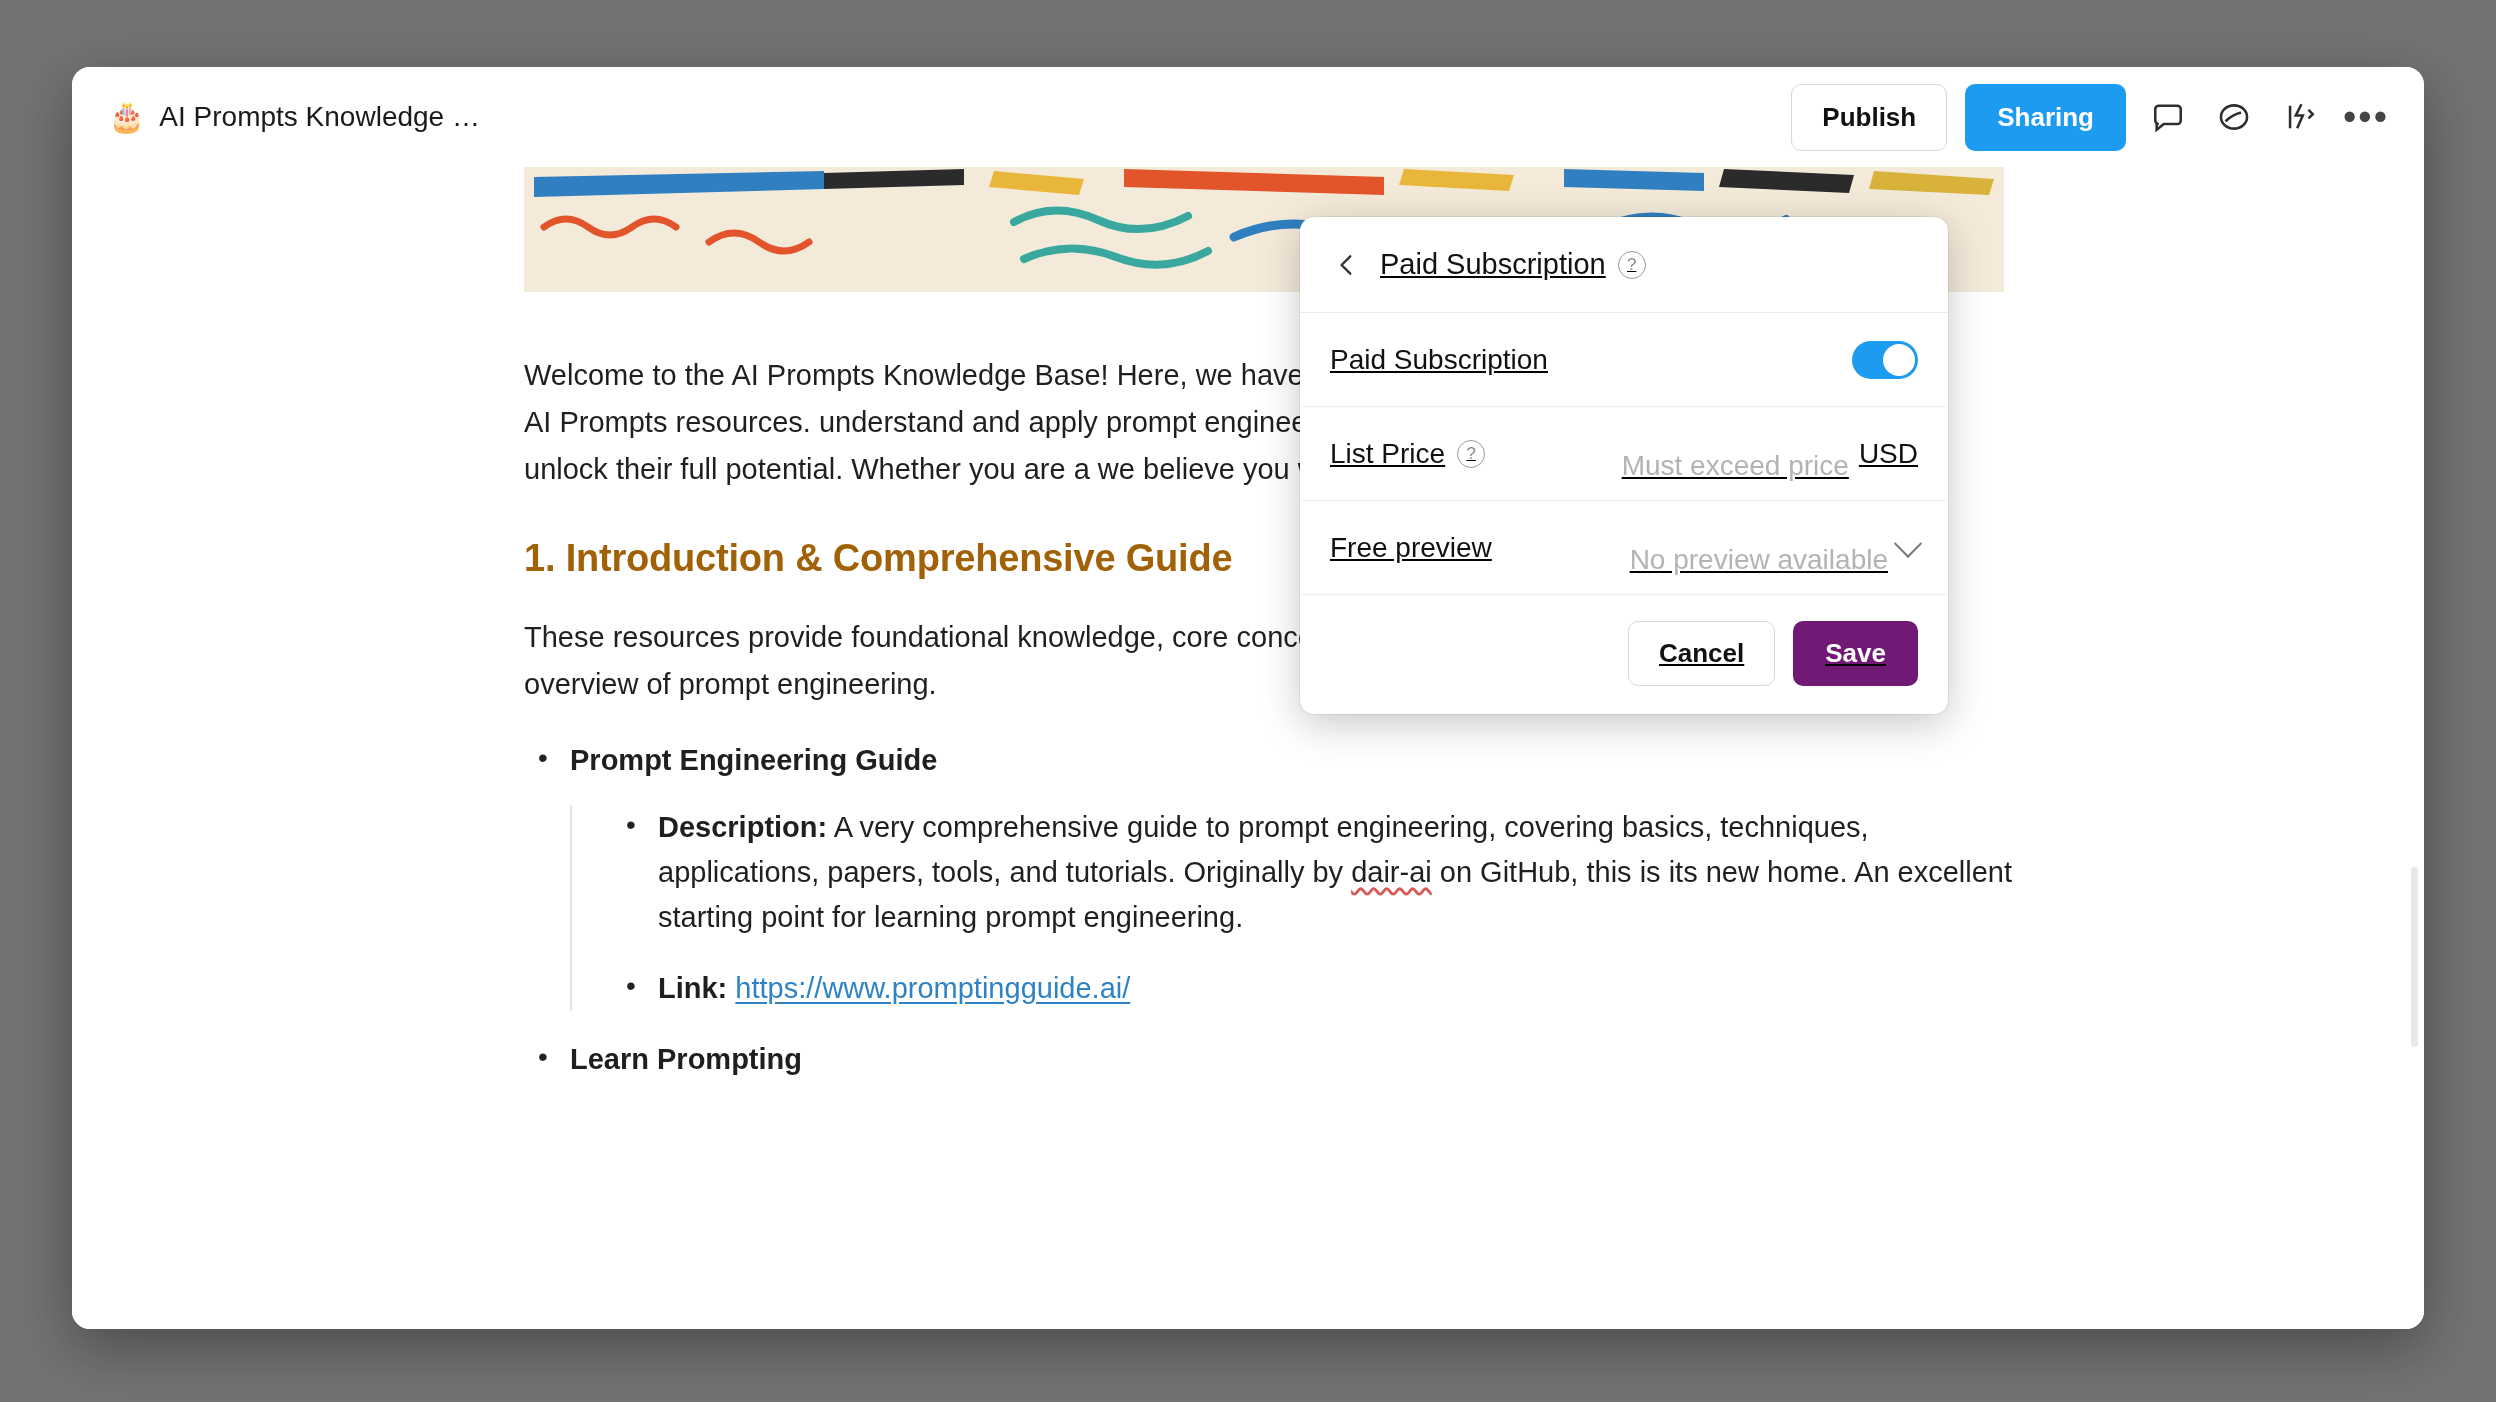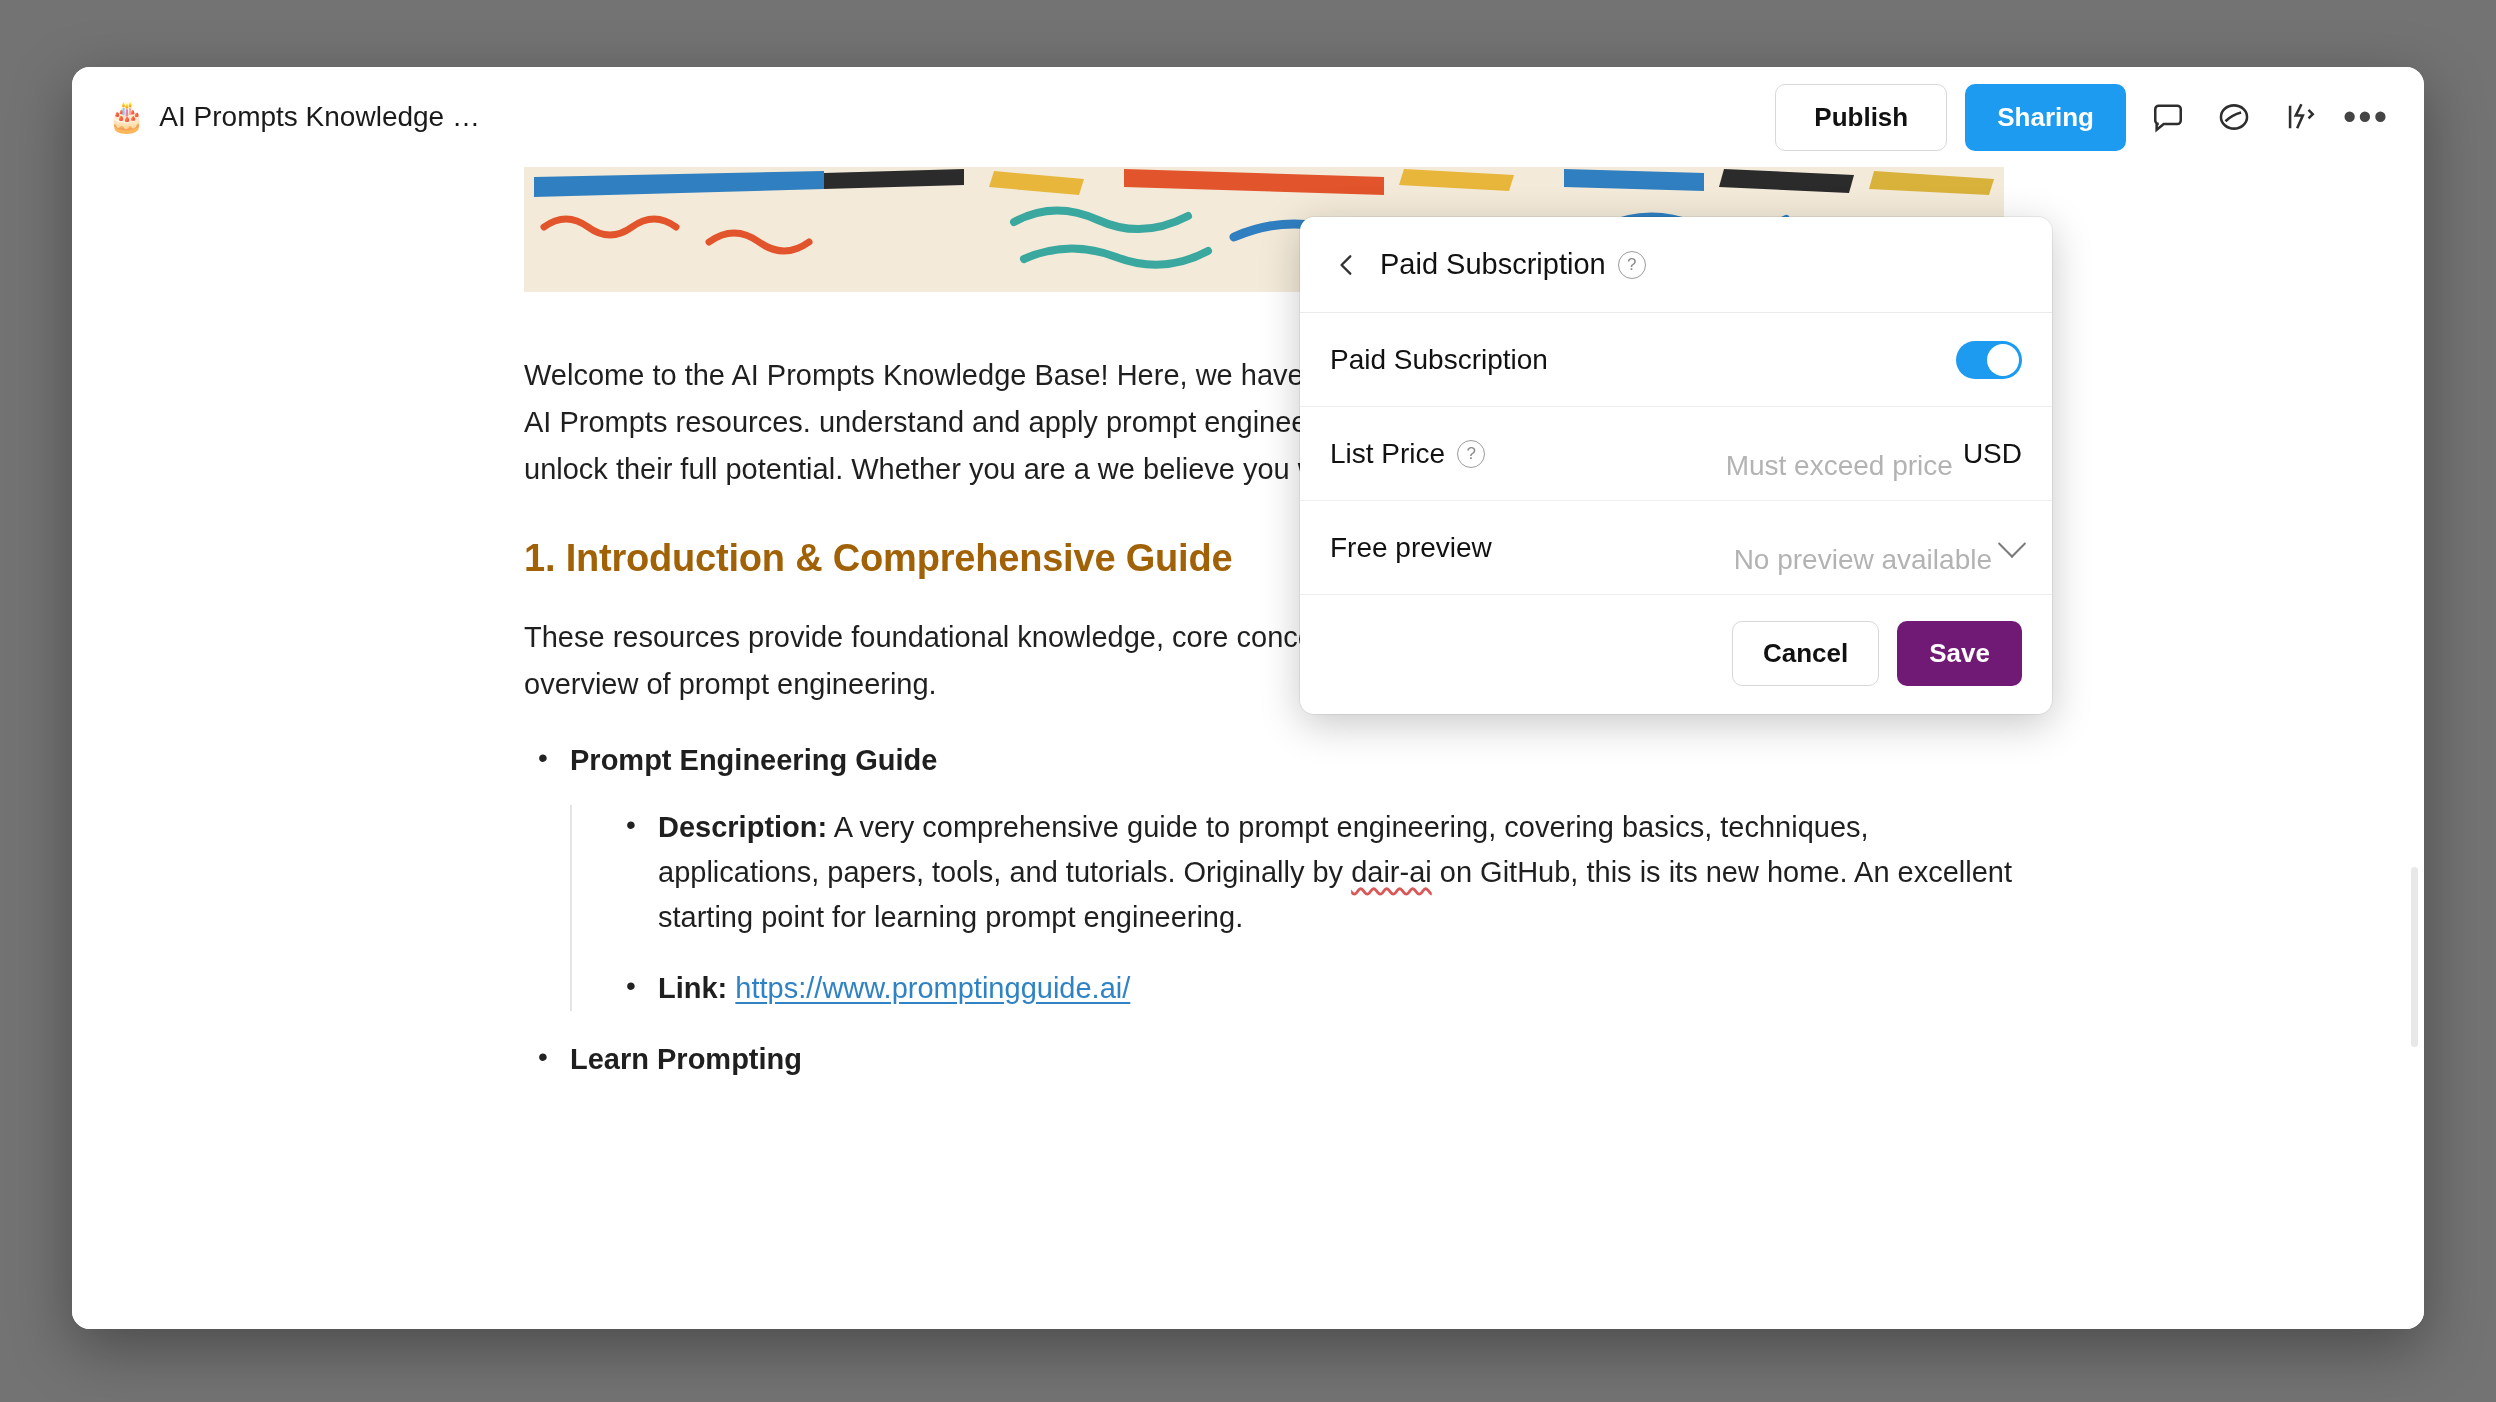--- a/index.html
+++ b/index.html
@@ -62,21 +62,21 @@
     cursor: pointer;
     white-space: nowrap;
   }
 
   .btn-publish {
     background: #ffffff;
     border: 1.5px solid #d8d8d8;
     color: #111111;
     font-size: 26px;
     font-weight: 700;
-    padding: 17px 38px;
+    padding: 17px 30px;
     margin-left: 44px;
   }
 
   .btn-sharing {
     background: #1d9bf0;
     color: #ffffff;
     font-size: 26px;
     font-weight: 700;
     padding: 18px 32px;
   }
@@ -194,26 +194,27 @@
     text-decoration-style: wavy;
     text-decoration-color: #d95757;
     text-underline-offset: 5px;
   }
 
   
   .popover {
     position: absolute;
     left: 1228px;
     top: 50px;
-    width: 752px;
+    width: 648px;
     background: #ffffff;
     border-radius: 14px;
     box-shadow: 0 10px 40px rgba(0,0,0,0.22), 0 0 0 1px rgba(0,0,0,0.06);
     overflow: hidden;
     z-index: 20;
+    text-decoration: underline;
   }
 
   .pop-head {
     display: flex;
     align-items: center;
     height: 96px;
     padding: 0 30px;
     border-bottom: 1px solid #eaeaea;
     box-sizing: border-box;
   }

